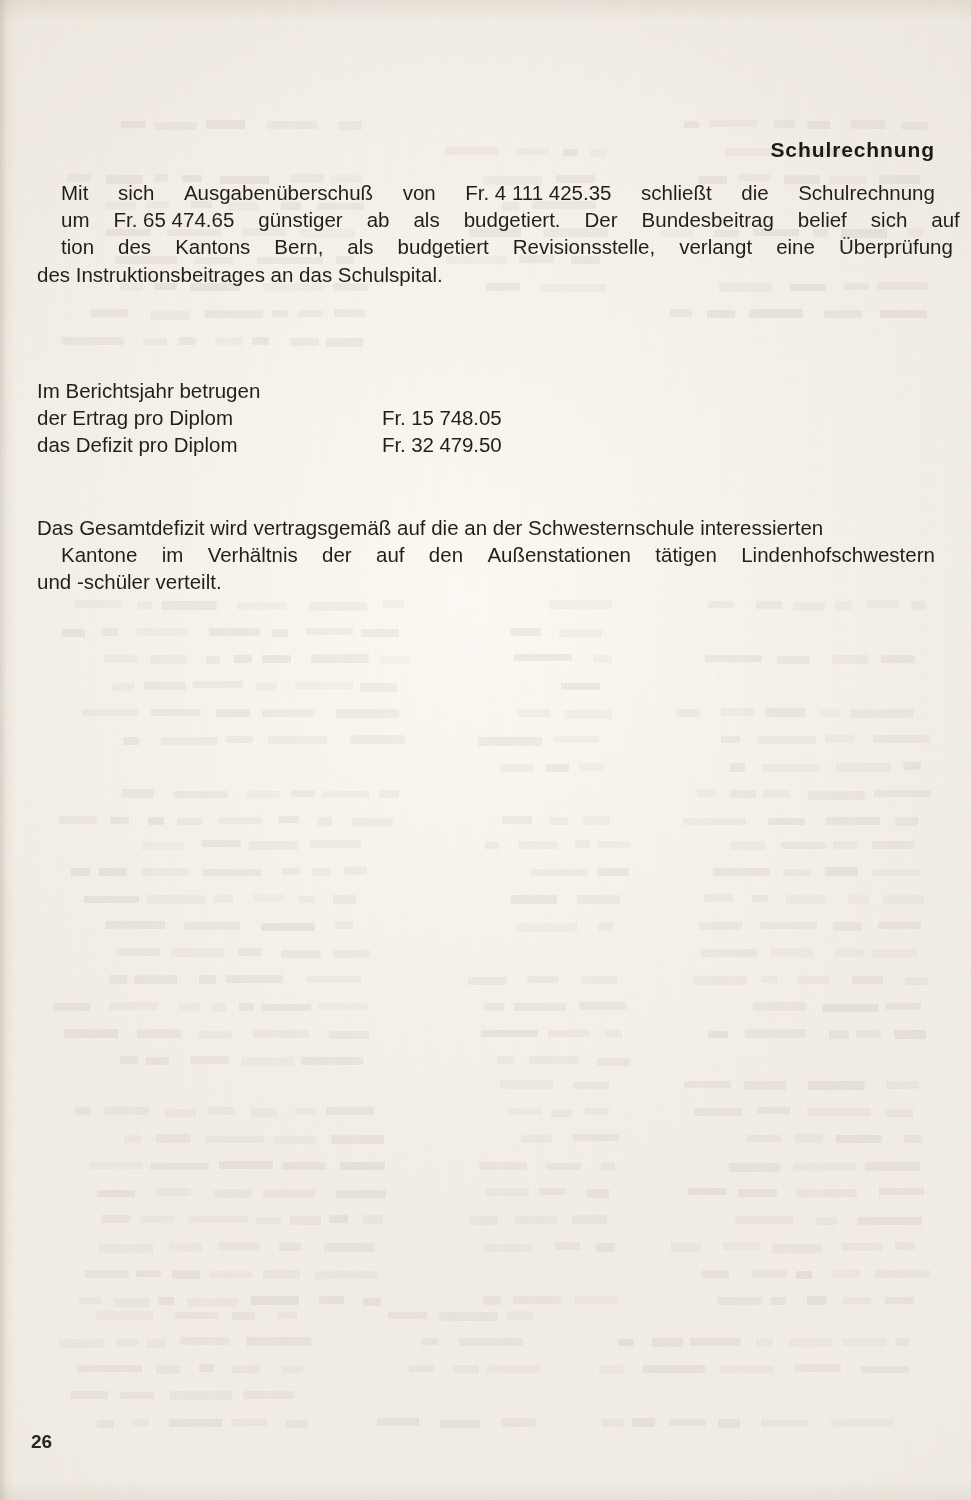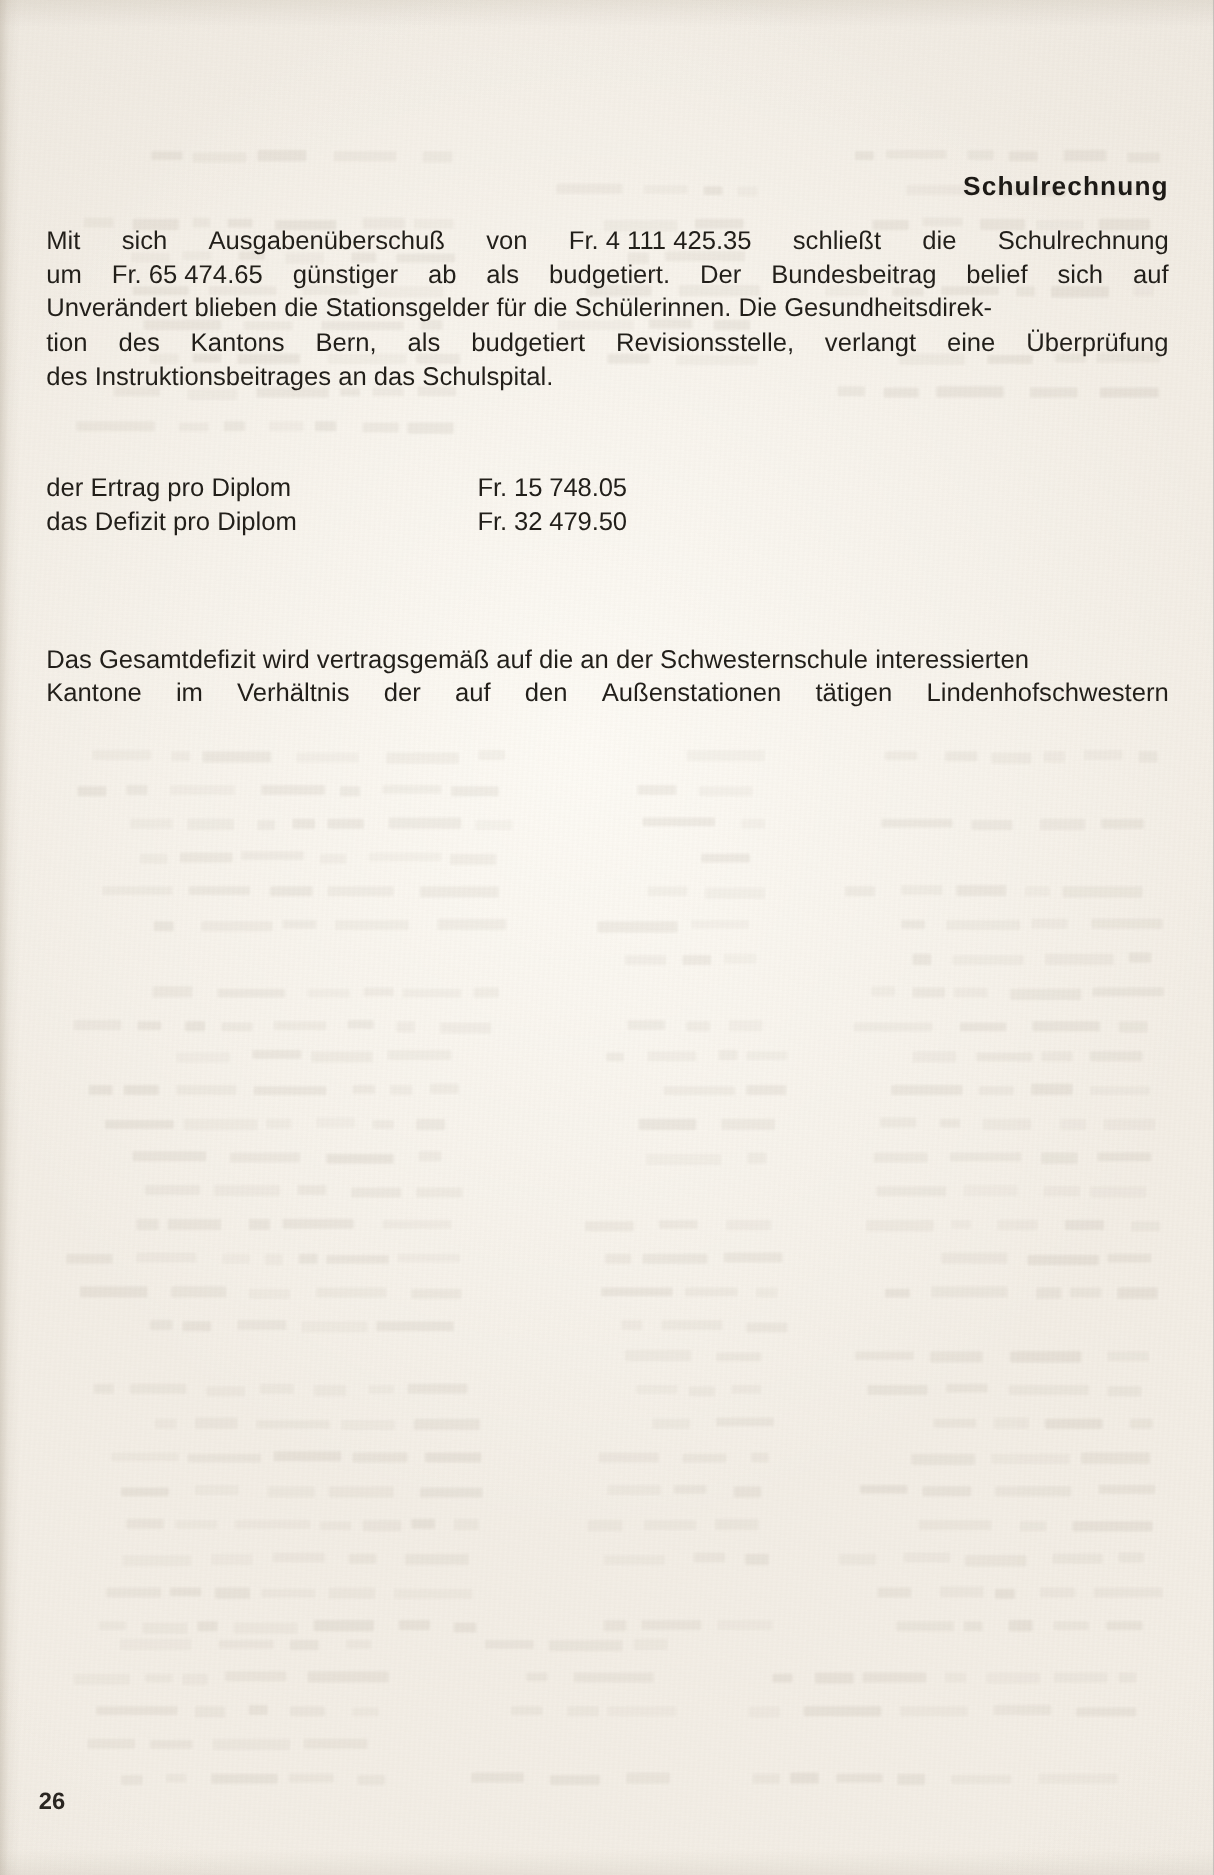--- a/index.html
+++ b/index.html
@@ -65,21 +65,21 @@
   .para .ln {
     display: block;
     white-space: nowrap;
   }
   
   .para .ln.j {
     display: flex;
     justify-content: space-between;
     white-space: normal;
   }
-  .para .ln.j > span { white-space: pre; }
+  .para .ln.j > span { white-space: pre; margin-left: 24px; }
 
   #para-intro { top: 179px; }
   #para-closing { top: 514px; }
 
   
   .figures {
     position: absolute;
     top: 377px;
     left: 37px;
     font-size: 20.5px;
@@ -604,53 +604,54 @@
         <span>günstiger</span>
         <span>ab</span>
         <span>als</span>
         <span>budgetiert.</span>
         <span>Der</span>
         <span>Bundesbeitrag</span>
         <span>belief</span>
         <span>sich</span>
         <span>auf</span>
       </span>
-      <span class="ln">Unverändert blieben die Stationsgelder für die Schülerinnen. Die Gesundheitsdirek-</span>
       <span class="ln j">
         <span>tion</span>
         <span>des</span>
         <span>Kantons</span>
         <span>Bern,</span>
         <span>als</span>
         <span>budgetiert</span>
         <span>Revisionsstelle,</span>
         <span>verlangt</span>
         <span>eine</span>
         <span>Überprüfung</span>
       </span>
       <span class="ln">des Instruktionsbeitrages an das Schulspital.</span>
     </div>
 
   <div class="figures">
+    <span class="fig-lead">Im Berichtsjahr betrugen</span>
     <div id="figure-rows">
         <span class="fig-row"><span class="fig-label">der Ertrag pro Diplom</span><span class="fig-amount">Fr. 15 748.05</span></span>
         <span class="fig-row"><span class="fig-label">das Defizit pro Diplom</span><span class="fig-amount">Fr. 32 479.50</span></span>
       </div>
   </div>
 
   <div class="para" id="para-closing">
       <span class="ln">Das Gesamtdefizit wird vertragsgemäß auf die an der Schwesternschule interessierten</span>
       <span class="ln j">
         <span>Kantone</span>
         <span>im</span>
         <span>Verhältnis</span>
         <span>der</span>
         <span>auf</span>
         <span>den</span>
         <span>Außenstationen</span>
         <span>tätigen</span>
         <span>Lindenhofschwestern</span>
       </span>
+      <span class="ln">und -schüler verteilt.</span>
     </div>
 
   <div class="folio">26</div>
 
 </div>
 
 </body></html>

